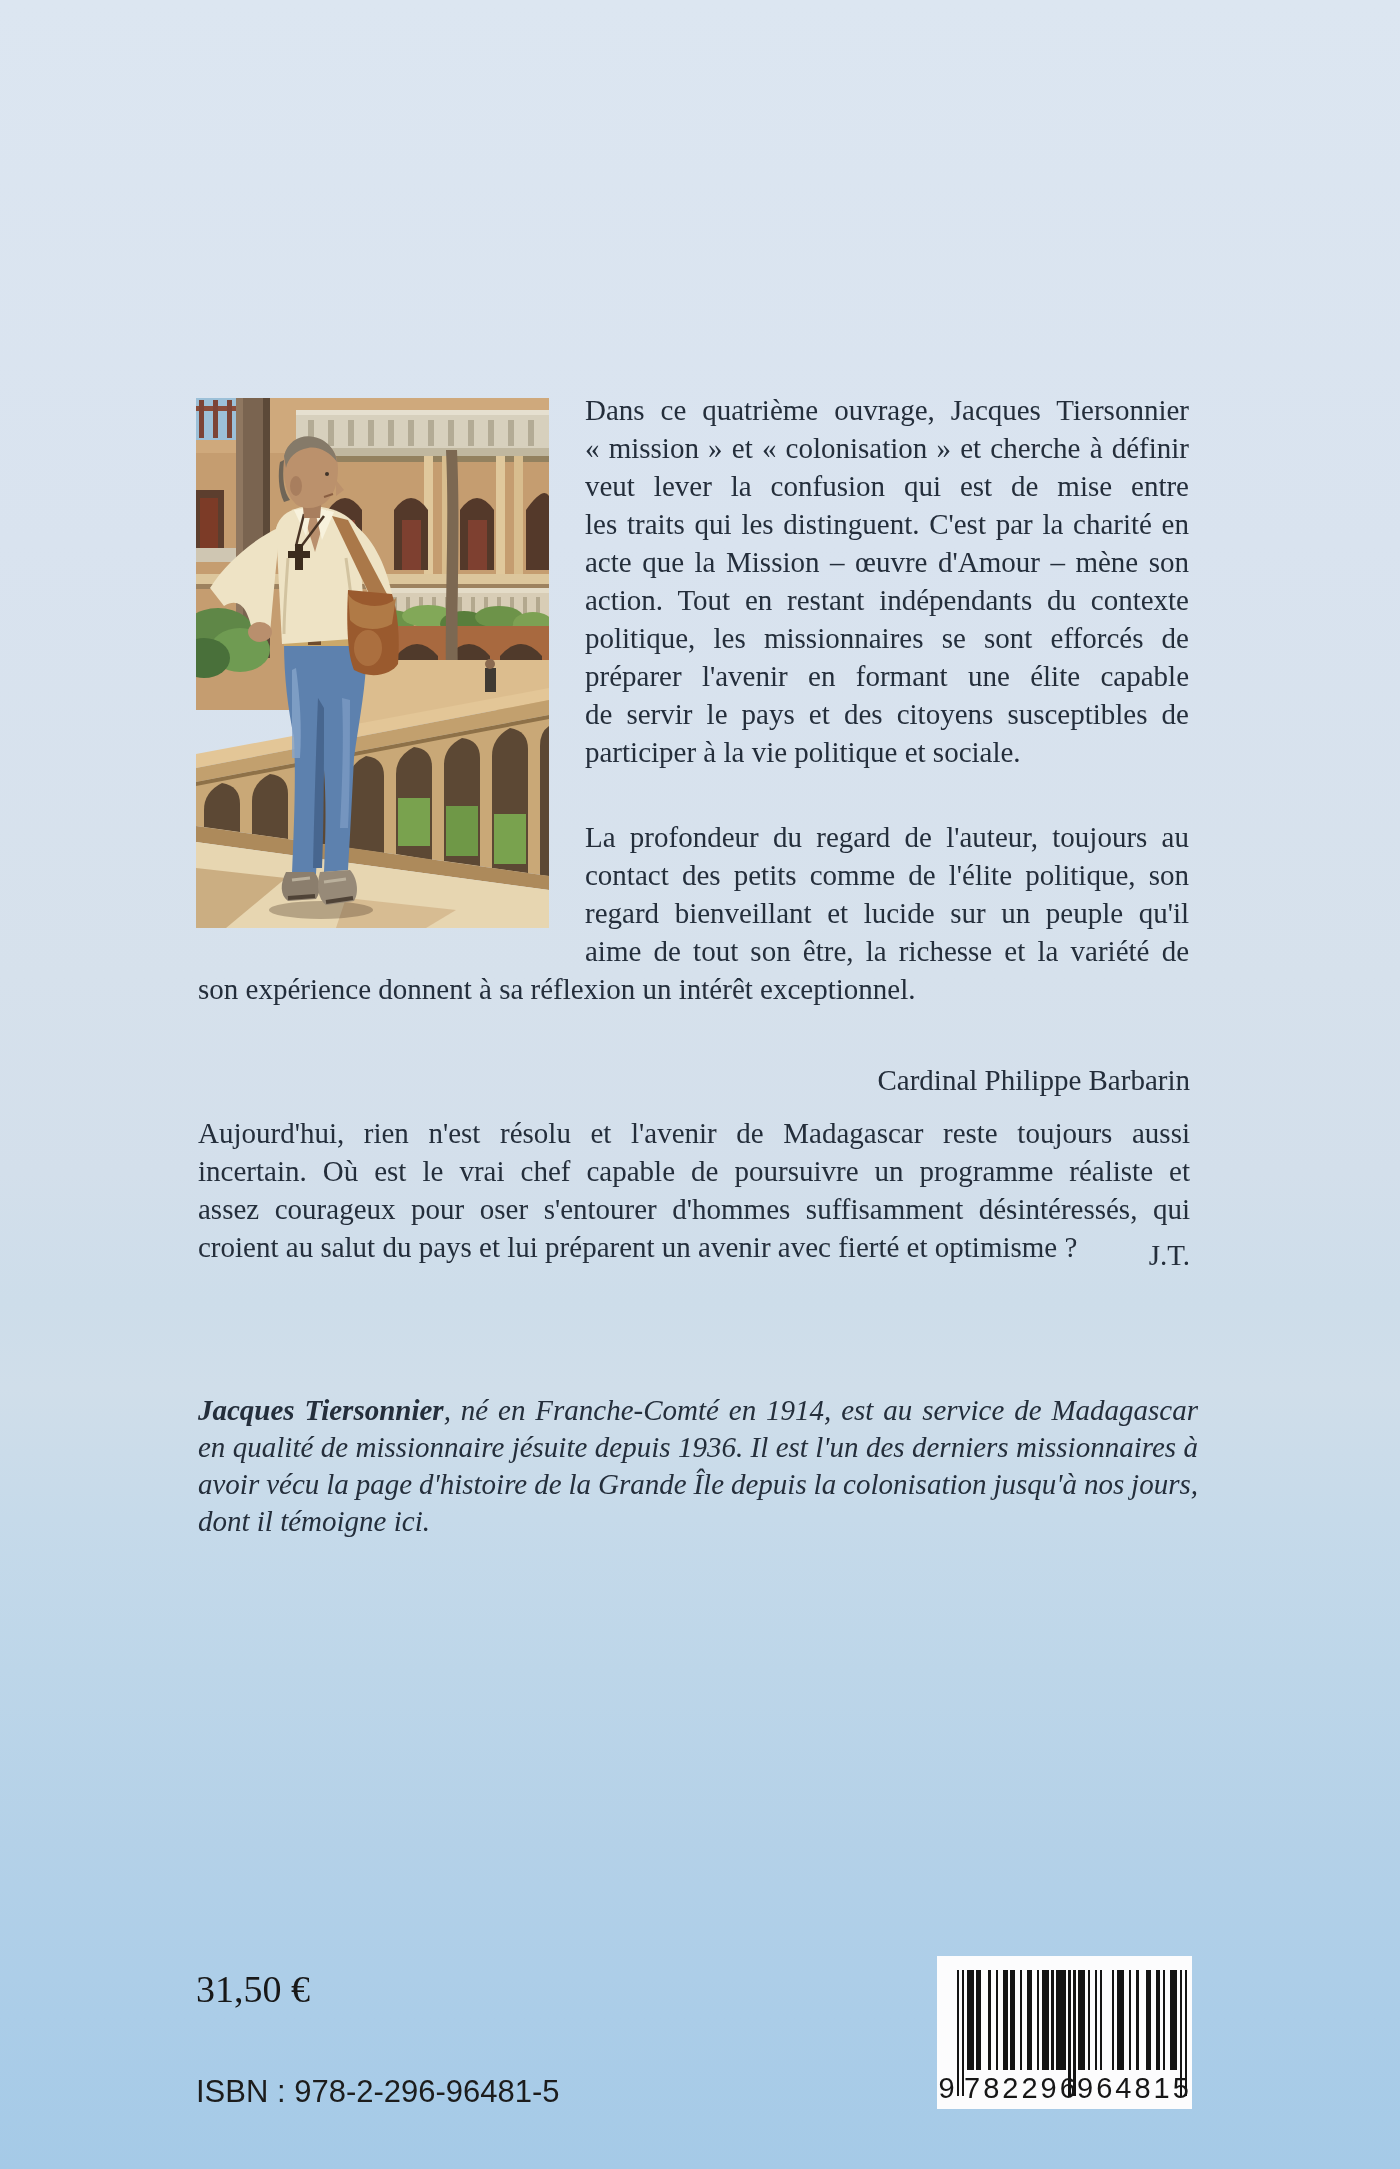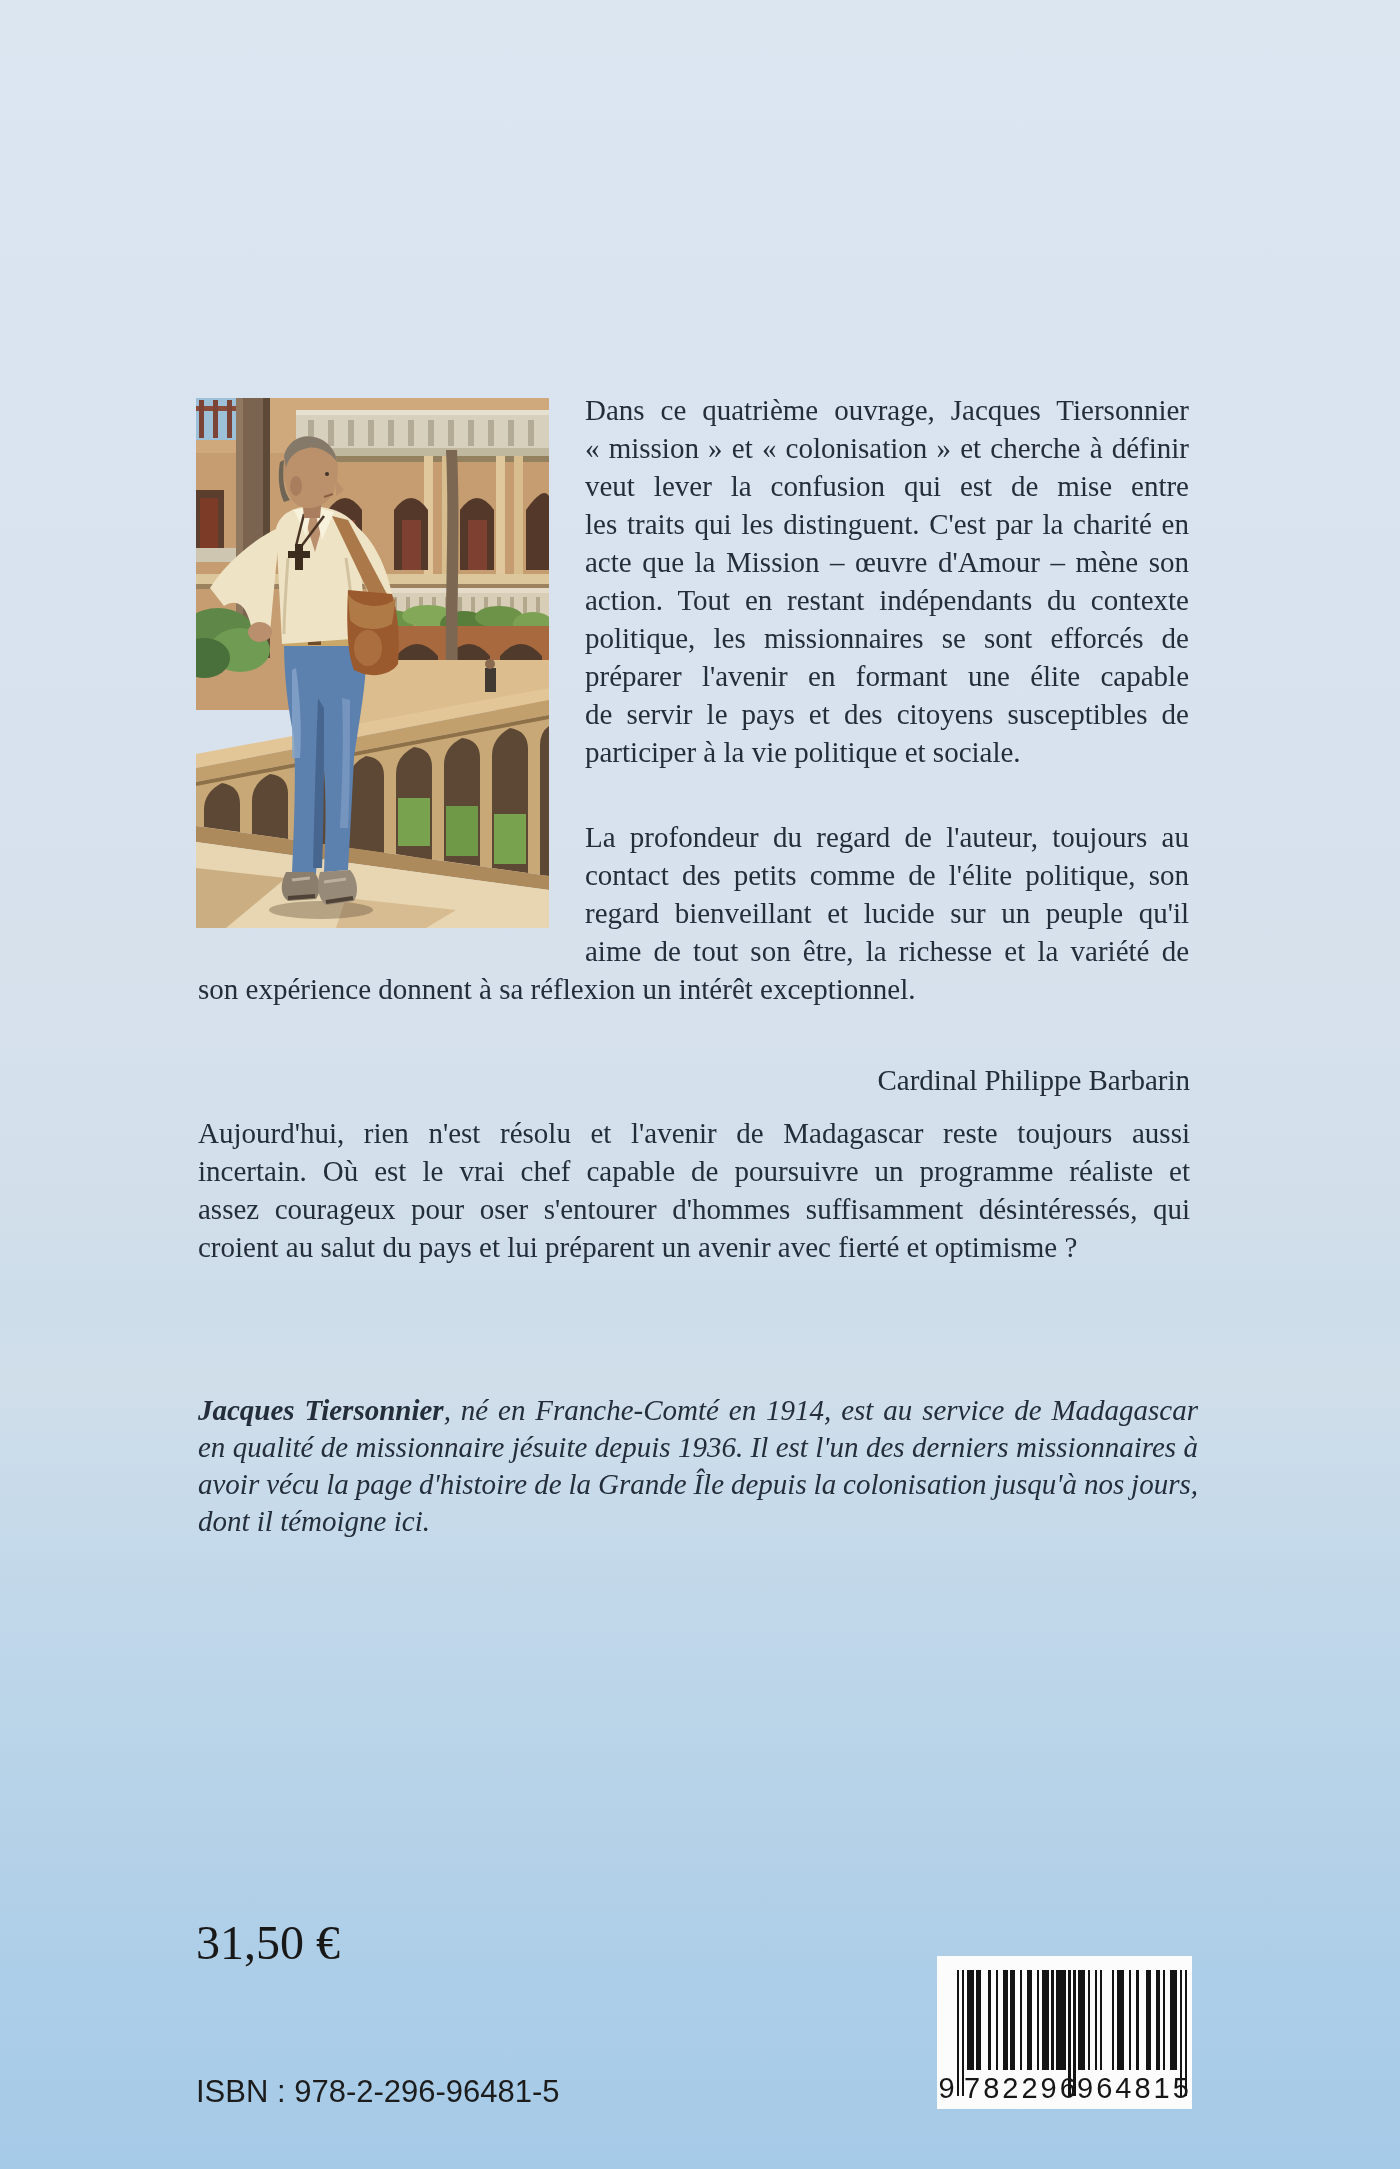--- a/index.html
+++ b/index.html
@@ -12,21 +12,21 @@
       #b4d1e8 85%, #abcde8 93%, #a5cae7 100%);
     font-family:"Liberation Serif", serif;
   }
   .tblock{position:absolute;color:#242e3b;font-size:29px;line-height:38px;}
   .tblock .ln{display:block;white-space:nowrap;}
   .right{text-align:right;}
   .italic{font-style:italic;}
   .b{font-weight:bold;}
   .photo{position:absolute;left:196px;top:398px;width:353px;height:530px;overflow:hidden;}
   .price{
-    position:absolute;left:196px;top:1921px;font-size:48px;line-height:44px;
+    position:absolute;left:196px;top:1967px;font-size:38px;line-height:44px;
     color:#181818;white-space:nowrap;
   }
   .isbn{
     position:absolute;left:196px;top:2074px;font-family:"Liberation Sans",sans-serif;
     font-size:31px;line-height:36px;color:#1c1c1c;white-space:nowrap;
   }
   .barcode{position:absolute;left:937px;top:1956px;width:255px;height:153px;background:#fcfcfd;}
   .barcode .bar{position:absolute;top:14px;background:#141414;}
   .bdigit{
     position:absolute;top:116px;height:32px;line-height:32px;
@@ -257,20 +257,23 @@
     <div class="ln">Cardinal Philippe Barbarin</div>
   </div>
 
   <div class="tblock" style="left:198px;top:1114px;width:992px;">
     <div class="ln fit" style="word-spacing: 12.3484px;">Aujourd'hui, rien n'est résolu et l'avenir de Madagascar reste toujours aussi</div>
     <div class="ln fit" style="word-spacing: 8.78776px;">incertain. Où est le vrai chef capable de poursuivre un programme réaliste et</div>
     <div class="ln fit" style="word-spacing: 8.30078px;">assez courageux pour oser s'entourer d'hommes suffisamment désintéressés, qui</div>
     <div class="ln">croient au salut du pays et lui préparent un avenir avec fierté et optimisme ?</div>
   </div>
 
+  <div class="tblock right" style="left:198px;top:1236px;width:992px;">
+    <div class="ln">J.T.</div>
+  </div>
 
   <div class="tblock italic" style="left:198px;top:1392px;width:1000px;line-height:37px;">
     <div class="ln fit" style="word-spacing: 2.63068px;"><span class="b">Jacques Tiersonnier</span><span>, né en Franche-Comté en 1914, est au service de Madagascar</span></div>
     <div class="ln fit" style="word-spacing: 0.151442px;">en qualité de missionnaire jésuite depuis 1936. Il est l'un des derniers missionnaires à</div>
     <div class="ln fit" style="word-spacing: -0.320312px;">avoir vécu la page d'histoire de la Grande Île depuis la colonisation jusqu'à nos jours,</div>
     <div class="ln">dont il témoigne ici.</div>
   </div>
 
   <div class="price">31,50 €</div>
   <div class="isbn">ISBN : 978-2-296-96481-5</div>

